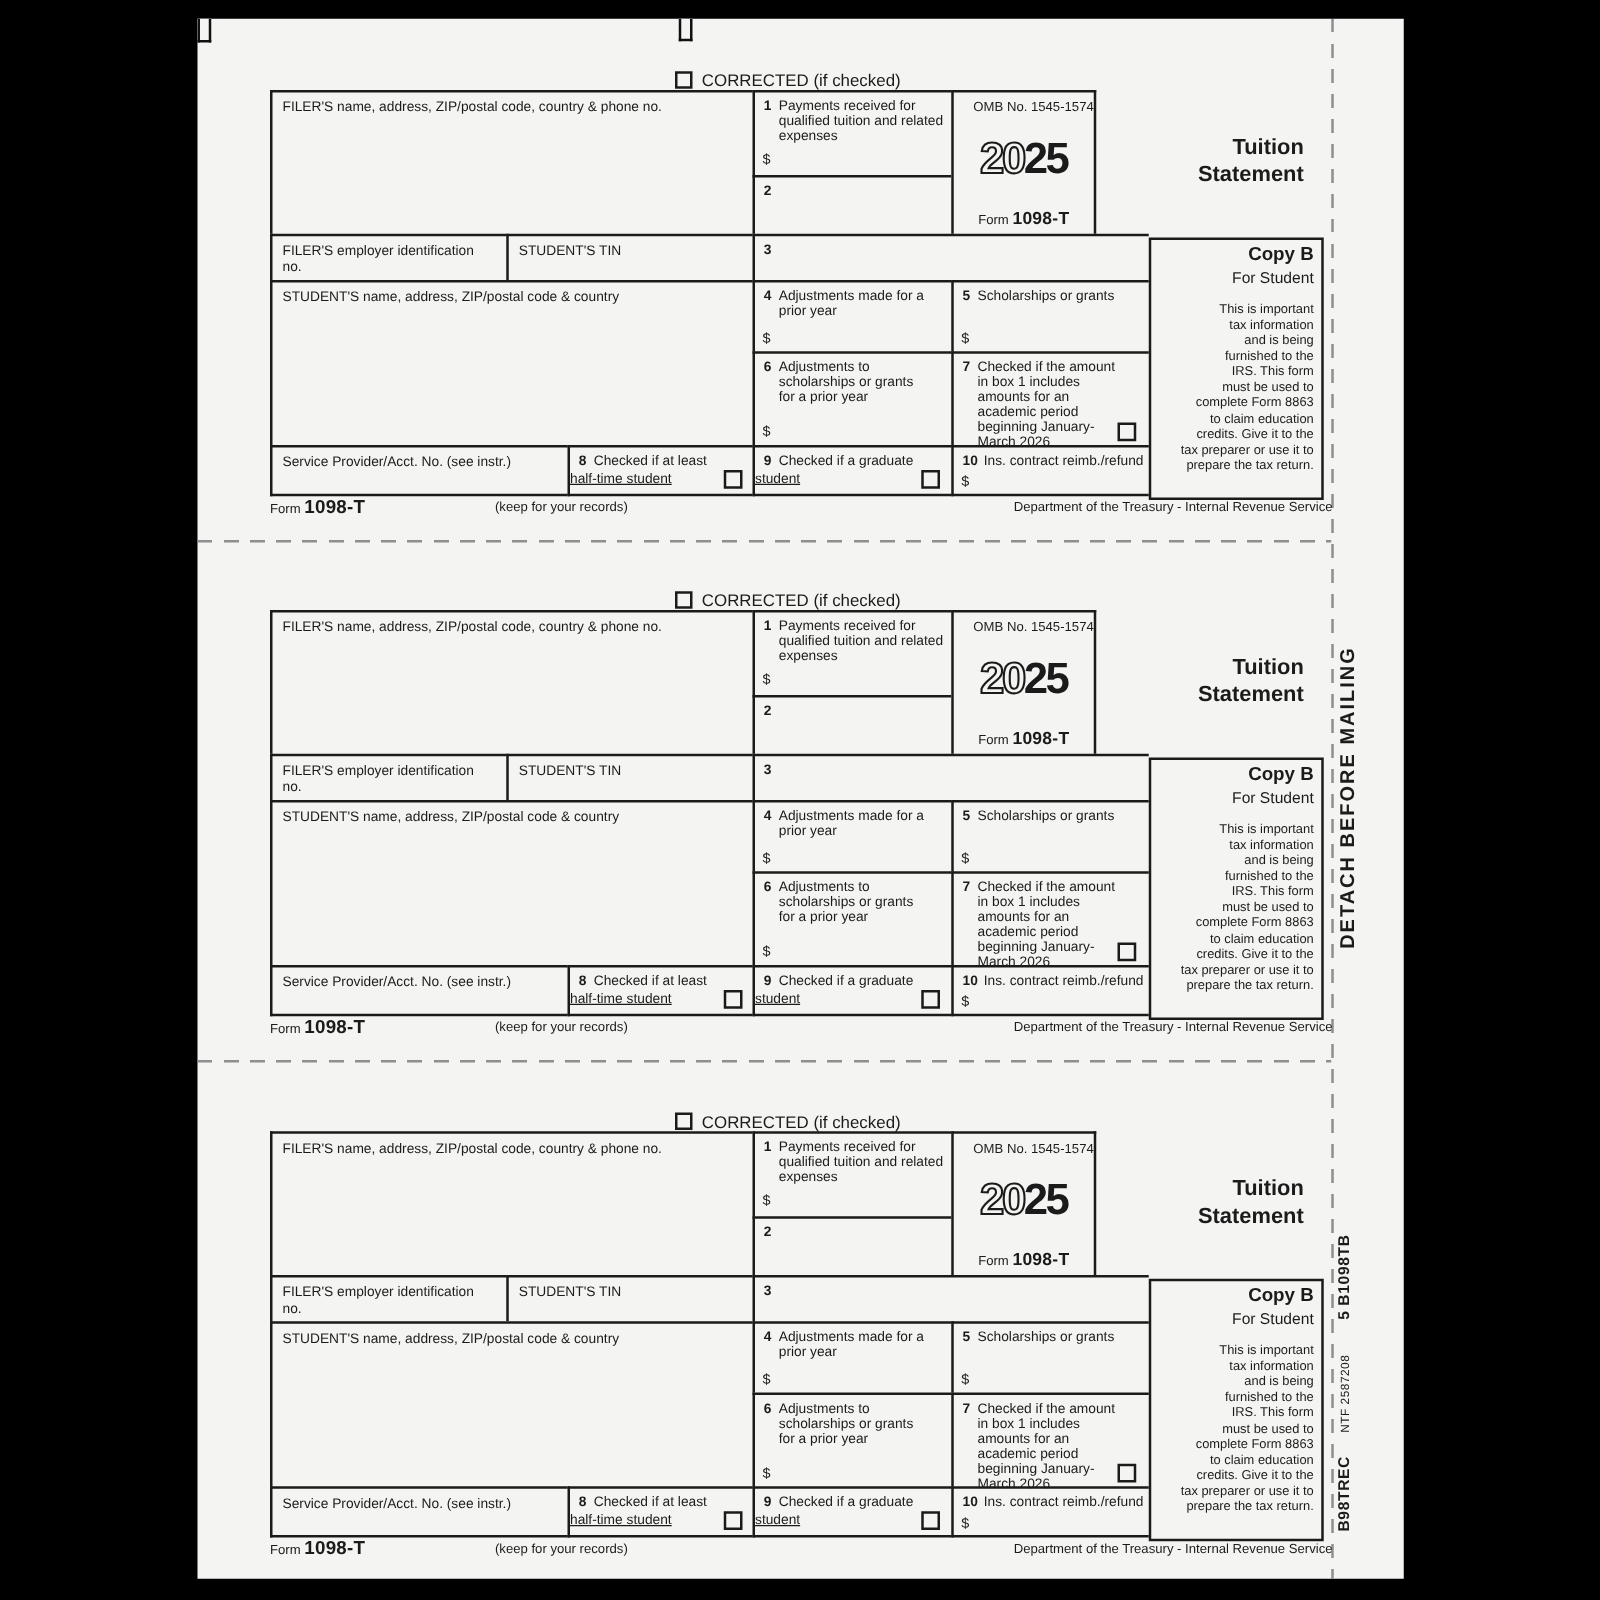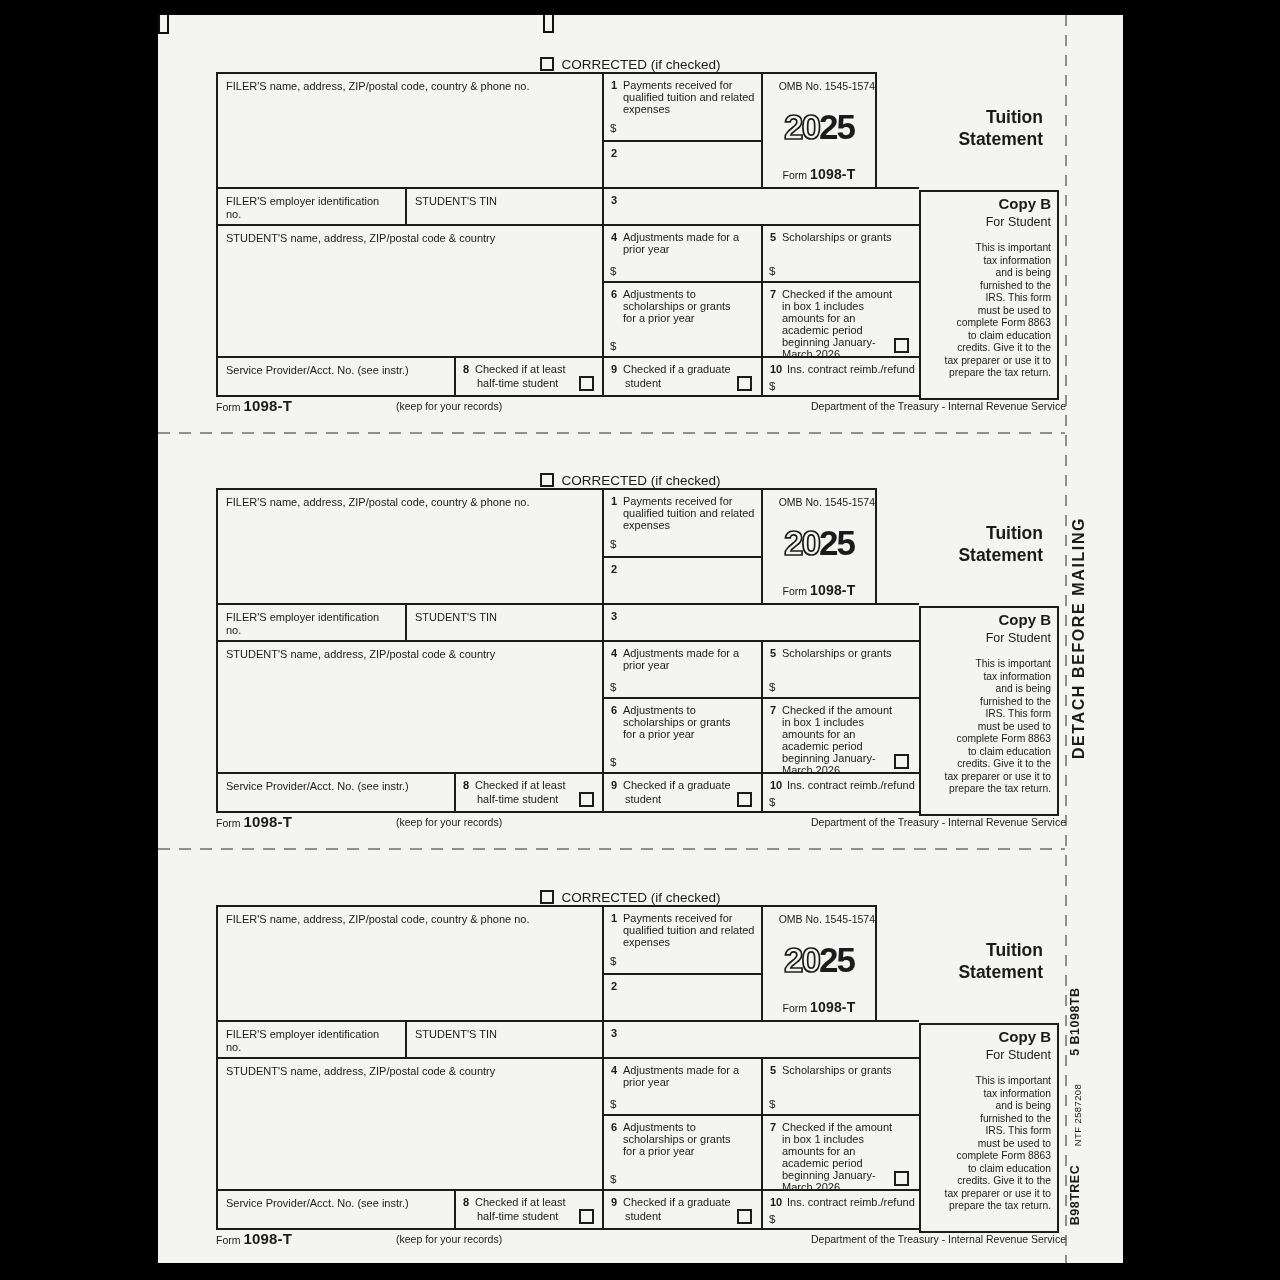--- a/index.html
+++ b/index.html
@@ -105,21 +105,21 @@
   .omb-form b{font-size:14px;letter-spacing:.2px;}
 
   .title-txt{position:absolute;right:2px;top:34px;text-align:right;
     font-size:17.5px;font-weight:bold;line-height:22px;}
 
   .copyb-in{padding:3px 6px 0 4px;text-align:right;}
   .copyb-t{font-size:15px;font-weight:bold;}
   .copyb-s{font-size:12.5px;font-weight:normal;margin-top:3px;}
   .notice{margin-top:13px;font-size:10.3px;line-height:12.55px;}
 
-  .line2{position:absolute;left:21px;bottom:6px;font-size:11px;}
+  .line2{position:absolute;left:0;bottom:6px;font-size:11px;text-decoration:underline;}
   .cbx7{position:absolute;right:10px;bottom:3px;}
   .cbx8{position:absolute;left:123px;bottom:4px;}
   .cbx9{position:absolute;left:133px;bottom:4px;}
 
   .footer{position:absolute;left:0;top:341px;width:850px;height:17px;}
   .f-form{position:absolute;left:0;top:0;font-size:10.5px;}
   .f-form b{font-size:15px;letter-spacing:.2px;}
   .f-keep{position:absolute;left:180px;top:3px;font-size:10.5px;}
   .f-dept{position:absolute;right:0;top:3px;font-size:10.5px;}
 </style>

